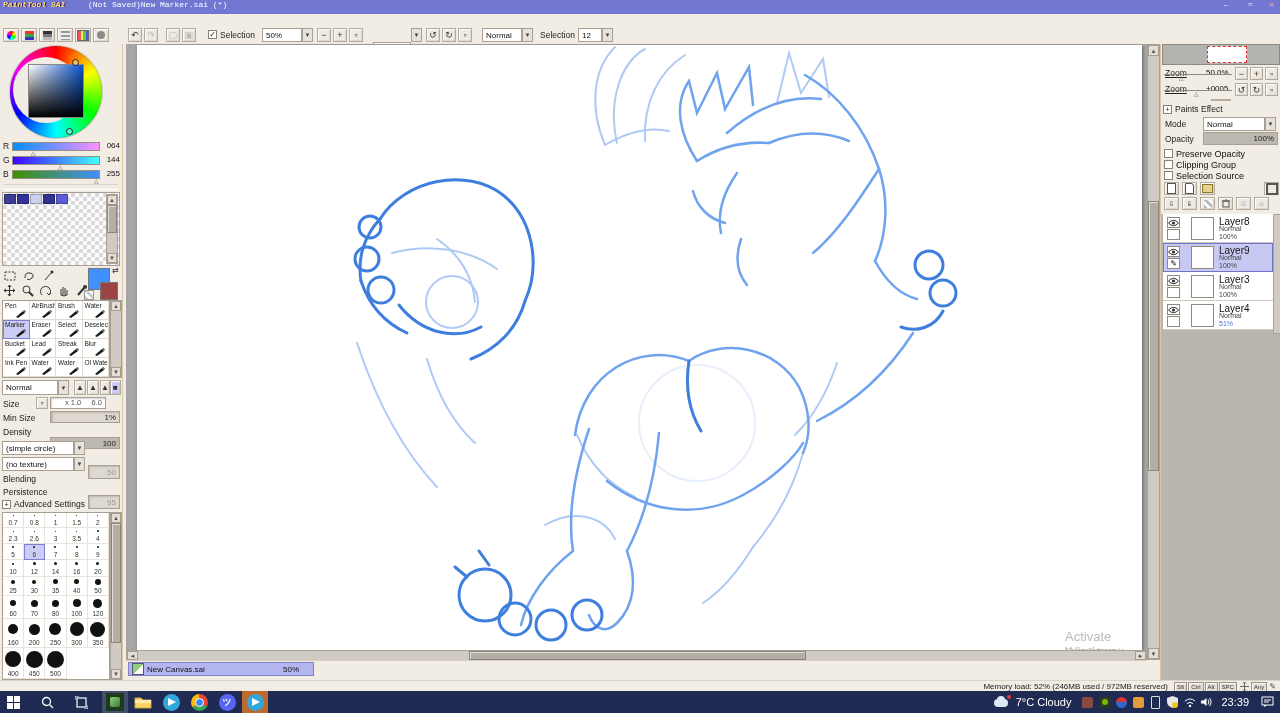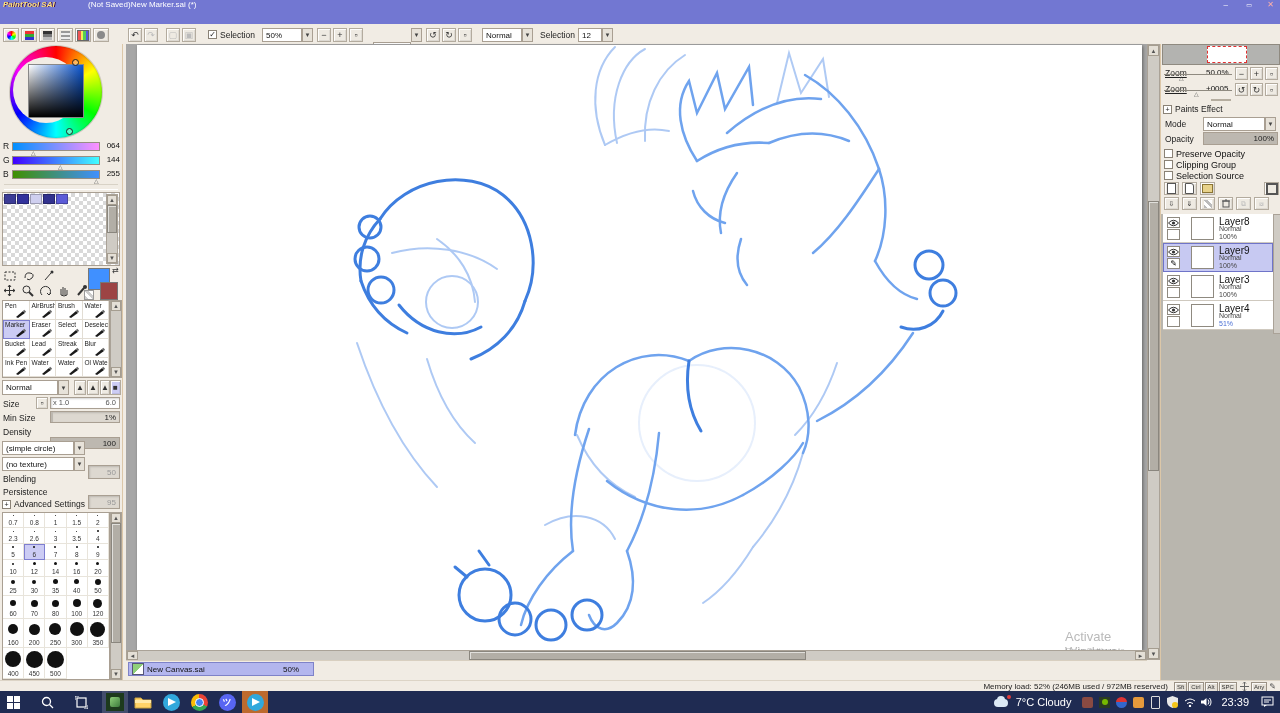--- a/index.html
+++ b/index.html
@@ -1,20 +1,20 @@
 <!DOCTYPE html>
 <html><head>
 <meta charset="utf-8">
 <style>
   html,body{margin:0;padding:0;background:#000;}
   #screen{position:relative;width:1280px;height:713px;overflow:hidden;background:#f1ece4;
     font-family:"Liberation Sans",sans-serif;font-size:9px;color:#111;}
   .abs{position:absolute;}
   
-  #titlebar{left:0;top:0;width:1280px;height:24px;background:#7277d2;color:#fff;font-size:8px;line-height:10px;}
+  #titlebar{left:0;top:0;width:1280px;height:14px;background:#7277d2;color:#fff;font-size:8px;line-height:10px;font-family:Liberation Mono, monospace;}
   #menubar{left:0;top:10px;width:1280px;height:16px;background:#f1ece4;border-bottom:1px solid #e0d6c6;display:flex;}
   .menu-item{padding:0 9px;line-height:15px;color:#222;}
   #toolbar{left:0;top:26px;width:1280px;height:18px;background:#f1ece4;}
   
   .btn3d{background:#eeeae2;border:1px solid #b3ab9e;box-shadow:inset 1px 1px 0 rgba(255,255,255,.9),inset -1px -1px 0 rgba(0,0,0,.07);
     display:flex;align-items:center;justify-content:center;box-sizing:border-box;color:#333;}
   .btn3d.gray{color:#bbb;}
   .sunken{background:#fff;border:1px solid #a99f92;box-shadow:inset 1px 1px 2px rgba(0,0,0,.18);box-sizing:border-box;}
   .bar{background:#ddd8d0;border:1px solid #a99f92;box-shadow:inset 1px 1px 2px rgba(0,0,0,.15);box-sizing:border-box;position:relative;overflow:hidden;}
   .bar .fill{position:absolute;left:0;top:0;bottom:0;background:#bdb8b0;}
@@ -318,21 +318,21 @@
     <div class="abs ddown" style="left:2px;top:336px;width:56px;height:15px;">
       <span>Normal</span>
     </div>
     <div class="abs dbtn" style="left:58px;top:336px;height:15px;">▼</div>
     <div class="abs btn3d" style="left:74px;top:336px;width:12px;height:15px;font-size:8px;">▲</div>
     <div class="abs btn3d" style="left:87px;top:336px;width:12px;height:15px;font-size:8px;">▲</div>
     <div class="abs btn3d" style="left:100px;top:336px;width:10px;height:15px;font-size:8px;">▲</div>
     <div class="abs btn3d" style="left:110px;top:336px;width:11px;height:15px;font-size:8px;background:#ccccf4;">■</div>
     <span class="abs lbl" style="left:3px;top:355px;">Size</span>
     <div class="abs btn3d" style="left:36px;top:353px;width:12px;height:12px;">▫</div>
-    <div class="abs sunken" style="left:50px;top:353px;width:70px;height:12px;font-size:7.5px;padding-left:2px;color:#555;">
+    <div class="abs sunken" style="left:50px;top:353px;width:56px;height:12px;font-size:7.5px;padding-left:14px;color:#555;">
       <span>x 1.0</span>
       <span style="position:absolute;right:3px;">6.0</span>
     </div>
     <span class="abs lbl" style="left:3px;top:369px;">Min Size</span>
     <div class="abs bar" style="left:50px;top:367px;width:70px;height:12px;">
       <div class="fill" style="width:3%;"></div>
       <span class="val">1%</span>
     </div>
     <span class="abs lbl" style="left:3px;top:383px;">Density</span>
     <div class="abs bar" style="left:50px;top:381px;width:70px;height:12px;">

